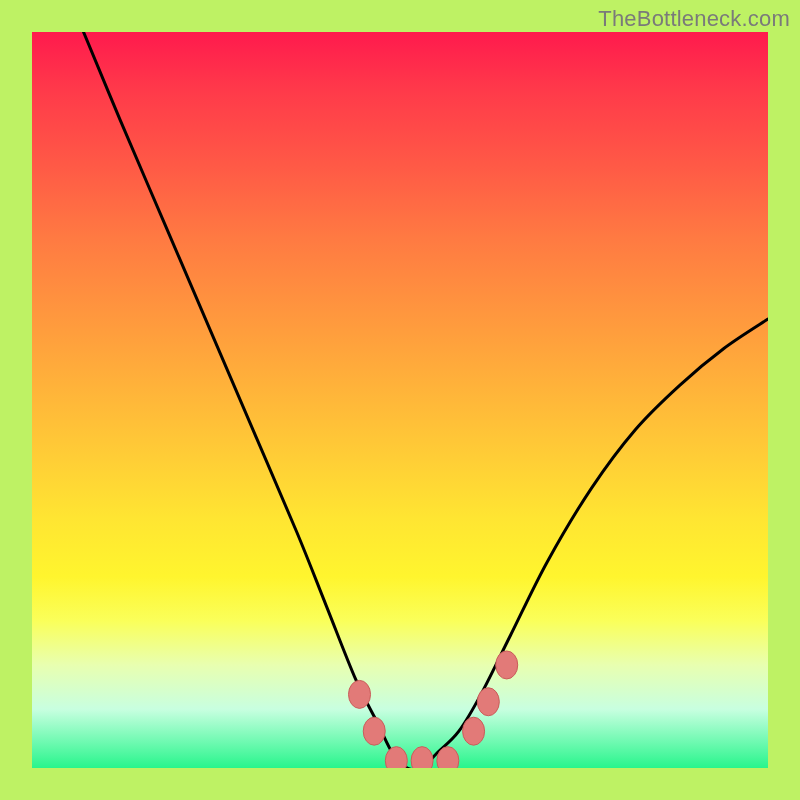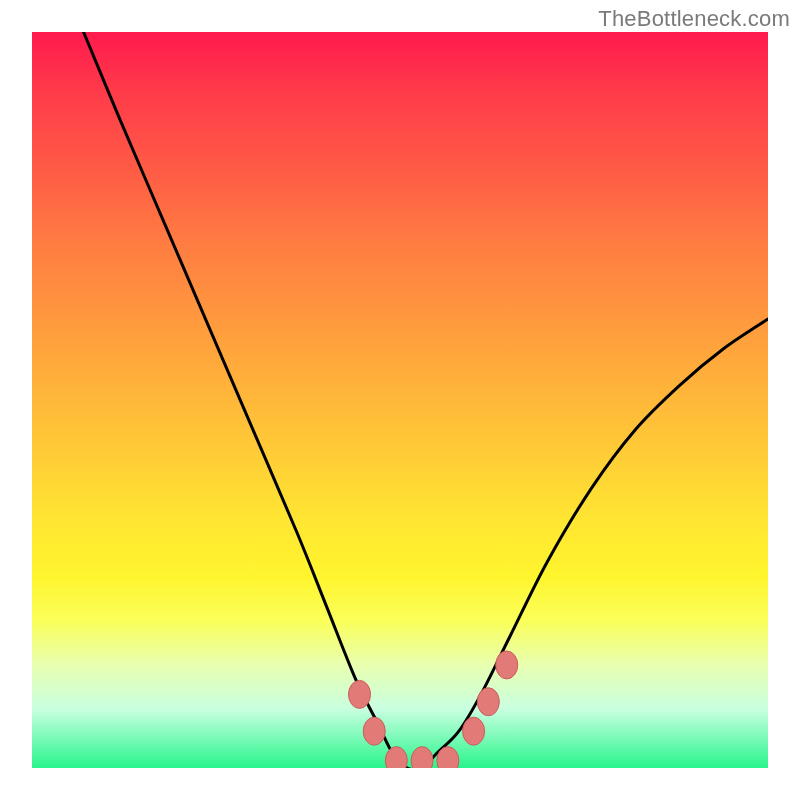--- a/index.html
+++ b/index.html
@@ -10,21 +10,21 @@
     background: #000;
     overflow: hidden;
     font-family: Arial, Helvetica, sans-serif;
   }
   .frame {
     position: absolute;
     top: 0;
     left: 0;
     width: 800px;
     height: 800px;
-    background: #ffffff;
+    background: #bef264;
     text-align: center;
   }
   .plot-area {
     position: absolute;
     top: 32px;
     left: 32px;
     width: 736px;
     height: 736px;
     background: linear-gradient(to bottom,
       #ff1a4d 0%,

